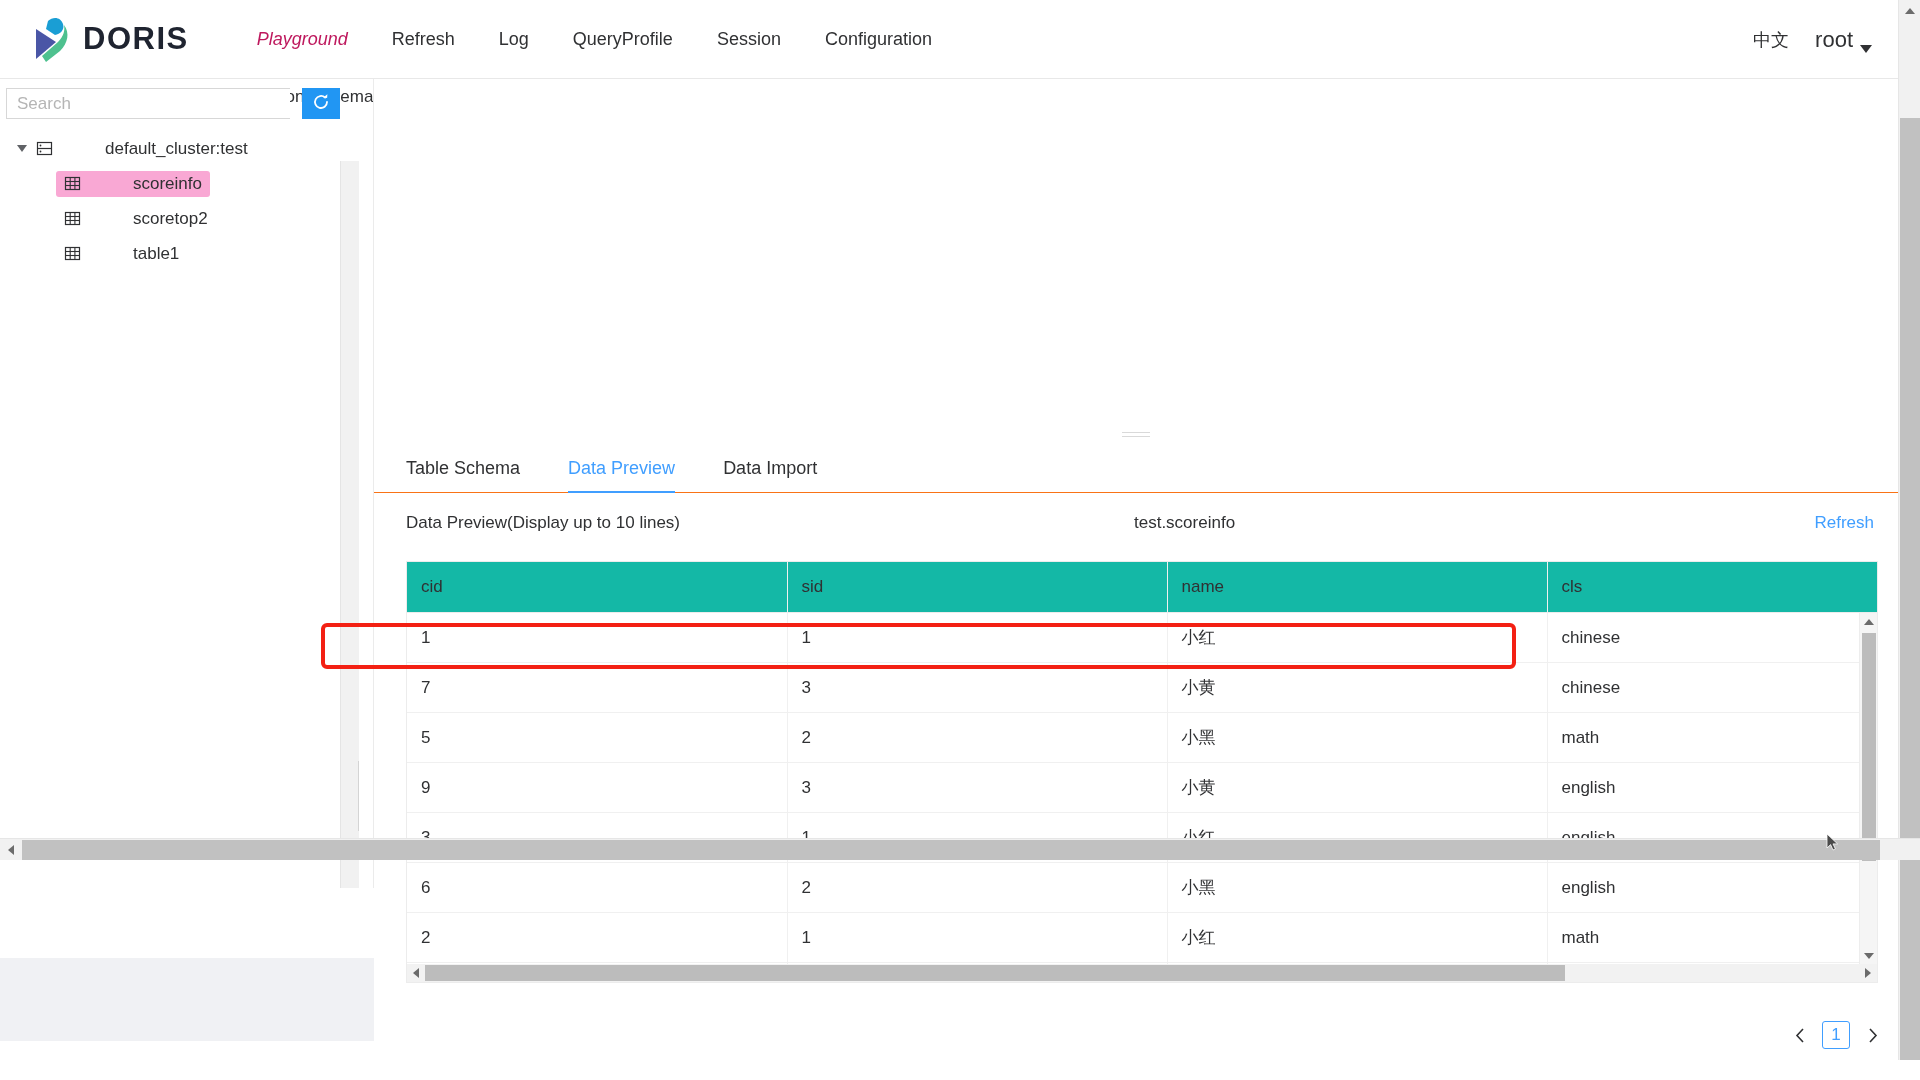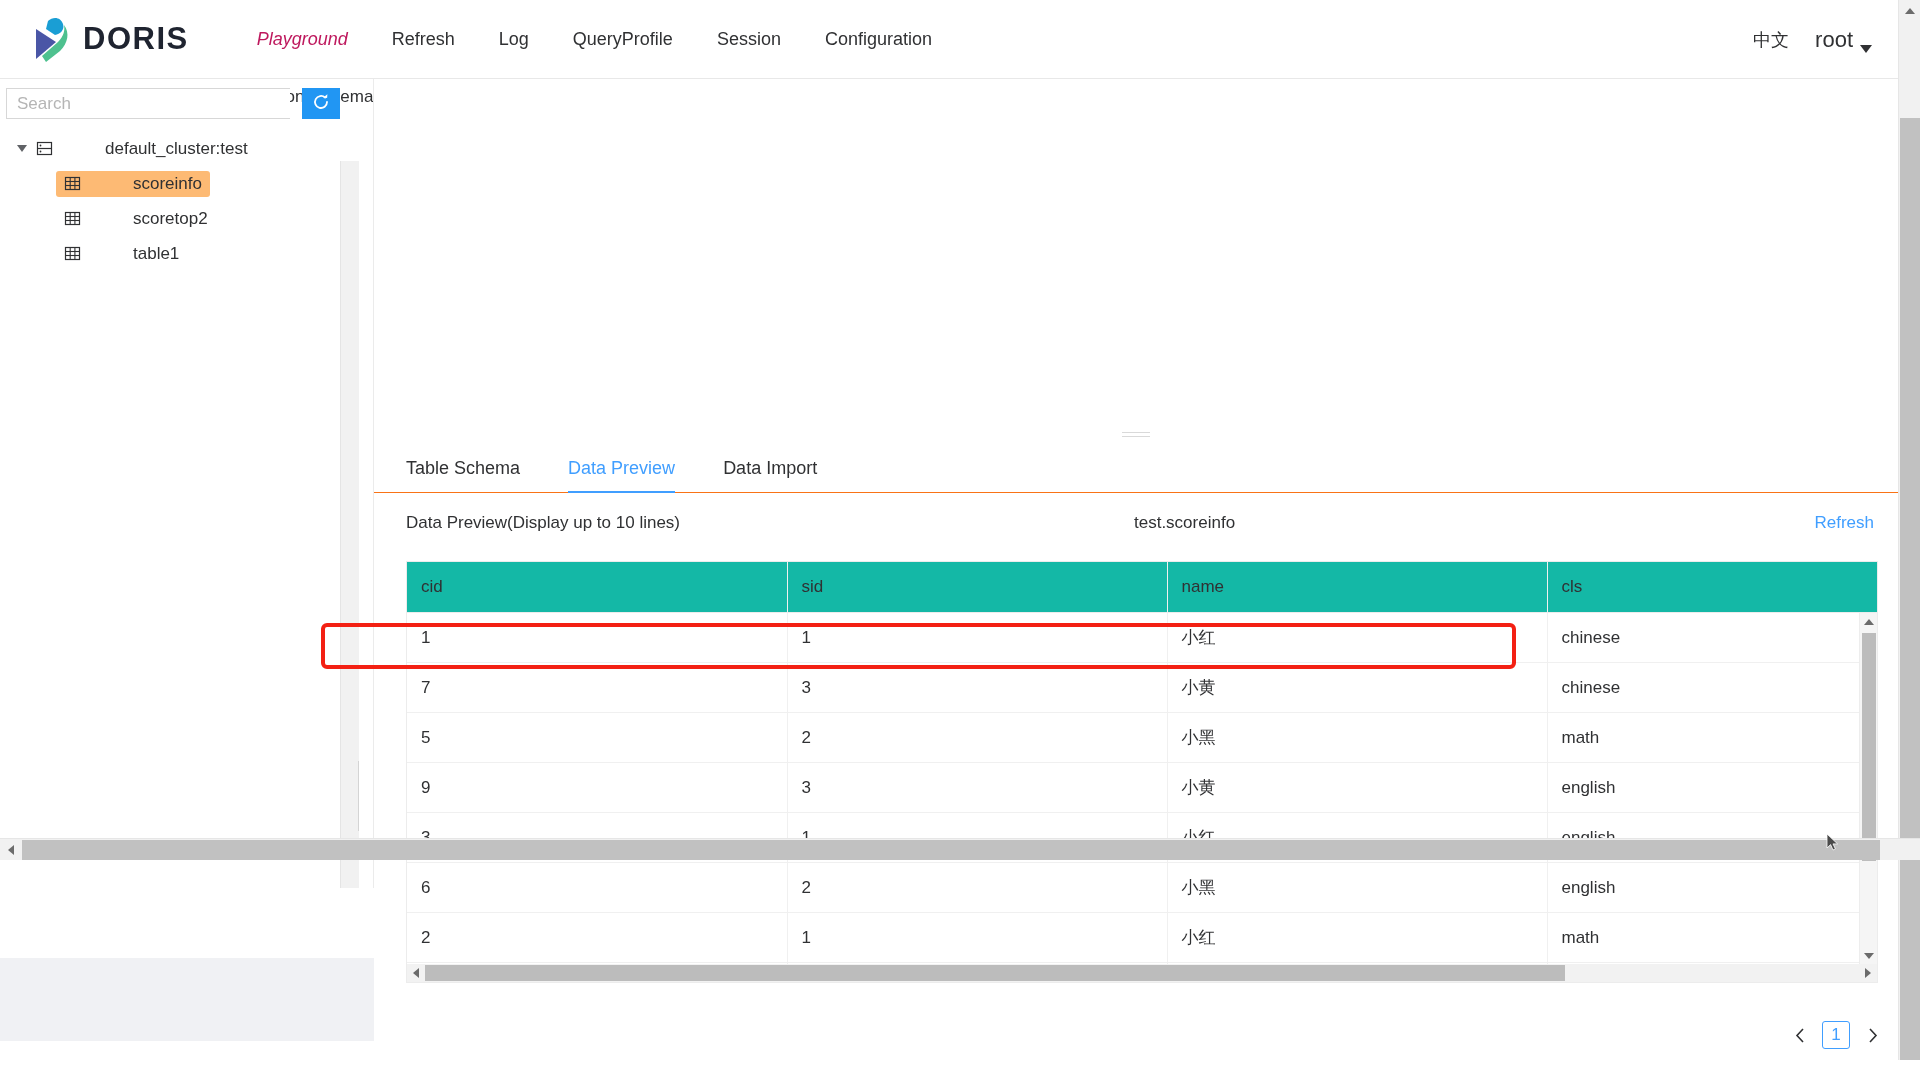--- a/index.html
+++ b/index.html
@@ -69,21 +69,21 @@
     width:0;height:0;border-top:5px solid transparent;
     border-bottom:5px solid transparent;border-left:7px solid #606266;
   }
   .tw .arrow-d {
     width:0;height:0;border-left:5px solid transparent;
     border-right:5px solid transparent;border-top:7px solid #606266;
   }
   .icon-db, .icon-tb { margin-right: 8px; flex: 0 0 auto; display:inline-flex; }
   .node-label { color: #303133; margin-left: 44px; }
   .tree-leaf-wrap { display:inline-flex; align-items:center; padding: 3px 8px; border-radius: 3px;}
-  .tree-leaf-wrap.selected { background: #fdba74; }
+  .tree-leaf-wrap.selected { background: #f9a8d4; }
 
   .searchbar {
     position: absolute; left: 6px; top: 88px;
     width: 334px; height: 31px;
     display: flex; z-index: 20; gap: 12px;
   }
   .searchbar input {
     flex: 1; height: 31px; border: 1px solid #d7d7d7;
     border-right: none; padding: 0 10px; font-size: 17px;
     font-family: "Liberation Sans", sans-serif; outline: none;

